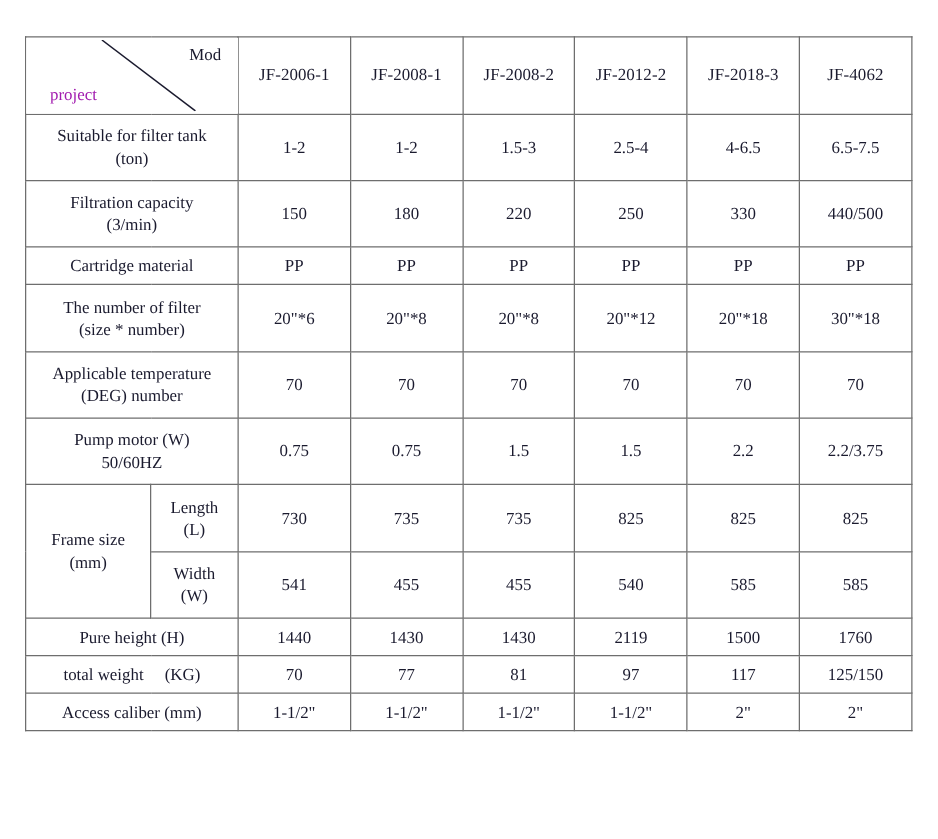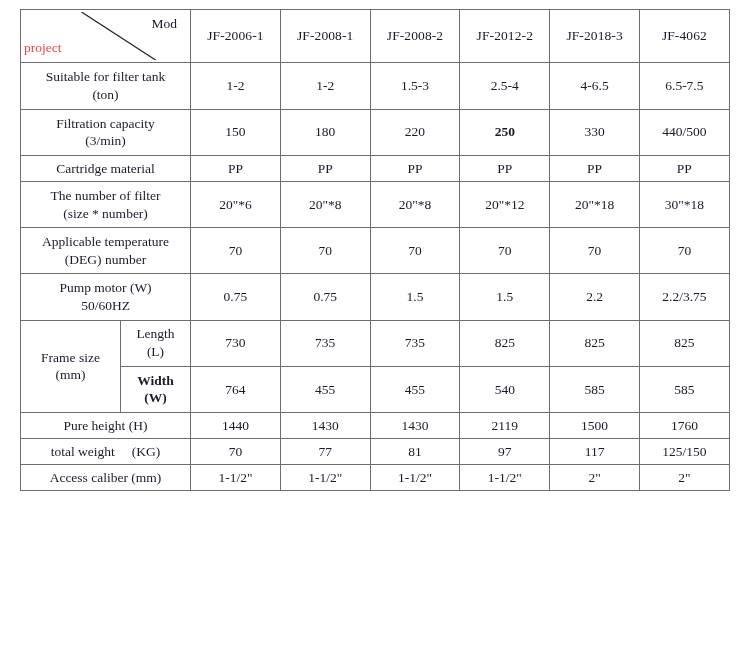--- a/index.html
+++ b/index.html
@@ -18,22 +18,23 @@
     position: absolute;
     left: 20px;
     top: 9px;
     width: 709px;
     height: 657px;
   }
 
   table.spec-table {
     border-collapse: collapse;
     width: 709px;
-    height: 482px;
+    height: 556px;
     table-layout: fixed;
+    margin-top: 20px;
   }
 
   table.spec-table td {
     border: 1px solid #6e6e6e;
     text-align: center;
     vertical-align: middle;
     font-size: 13.5px;
     color: #1a1a2e;
     padding: 2px 3px;
     line-height: 1.32;
@@ -66,35 +67,34 @@
   }
   .corner-mod {
     position: absolute;
     right: 10px;
     top: 3px;
     font-size: 13.5px;
     color: #1a1a2e;
   }
   .corner-project {
     position: absolute;
-    left: 0;
+    left: 16px;
     bottom: 4px;
     font-size: 13.5px;
-    color: #ef4444;
+    color: #a21caf;
   }
 
   .model-head {
     font-size: 13.5px;
     letter-spacing: 0.1px;
   }
 
   td.left-align {
     text-align: left;
     padding-left: 10px;
-    font-weight: bold;
   }
 
   .line2 { display: block; }
 
   
   col.c-label   { width: 100px; }
   col.c-sub     { width: 70px;  }
   col.c-model   { width: 89.8px; }
 </style>
 </head>
@@ -215,21 +215,21 @@
           <td>735</td>
           <td>825</td>
           <td>825</td>
           <td>825</td>
         </tr>
         <tr>
           <td class="blue left-align">
             <span class="line2">Width</span>
             <span class="line2">(W)</span>
           </td>
-          <td class="blue">764</td>
+          <td class="blue">541</td>
           <td class="blue">455</td>
           <td class="blue">455</td>
           <td class="blue">540</td>
           <td class="blue">585</td>
           <td class="blue">585</td>
         </tr>
         <tr>
           <td colspan="2">
             <span class="line2">Pure height (H)</span>
           </td>

